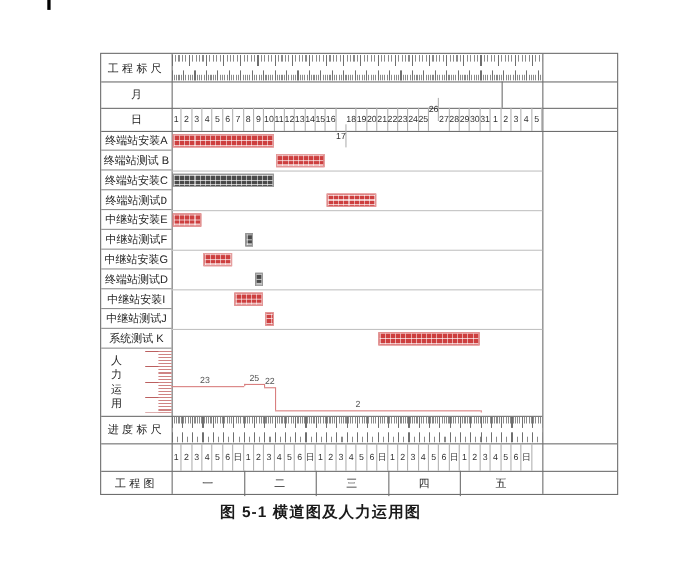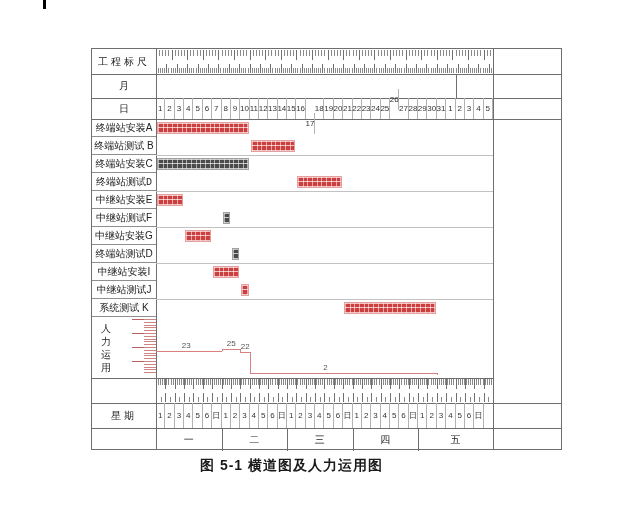--- a/index.html
+++ b/index.html
@@ -61,21 +61,22 @@
     <div class="vline" style="left:401px;height:400px;"></div>
     <div class="vline" style="left:364px;top:25px;height:24px;"></div>
 
     <div class="lab sp" style="top:0;height:25px;">工程标尺</div>
     <div class="lab" style="top:25px;height:24px;">月</div>
     <div class="lab" style="top:49px;height:21px;">日</div>
     <div class="vert">人
 力
 运
 用</div>
-    <div class="lab sp" style="top:354px;height:25px;">星期</div>
+    <div class="lab sp" style="top:329px;height:25px;">进度标尺</div>
+    <div class="lab sp" style="top:379px;height:23px;">工程图</div>
 
     <div class="ruler-piece" style="left:64px;top:1px;width:337px;height:6px;background:repeating-linear-gradient(90deg,#8a8a8a 0 1px,rgba(0,0,0,0) 1px 3.12px);"></div>
     <div class="ruler-piece" style="left:64px;top:1px;width:337px;height:10px;background:repeating-linear-gradient(90deg,#6f6f6f 0 1px,rgba(0,0,0,0) 1px 15.6px);"></div>
     <div class="ruler-piece" style="left:64px;top:19px;width:337px;height:5px;background:repeating-linear-gradient(90deg,#8a8a8a 0 1px,rgba(0,0,0,0) 1px 2.08px);"></div>
     <div class="ruler-piece" style="left:64px;top:15px;width:337px;height:9px;background:repeating-linear-gradient(90deg,#6f6f6f 0 1px,rgba(0,0,0,0) 1px 10.4px);"></div>
 
     <div class="ruler-piece" style="left:64px;top:330px;width:337px;height:6px;background:repeating-linear-gradient(90deg,#8a8a8a 0 1px,rgba(0,0,0,0) 1px 2.08px);"></div>
     <div class="ruler-piece" style="left:64px;top:330px;width:337px;height:10px;background:repeating-linear-gradient(90deg,#6f6f6f 0 1px,rgba(0,0,0,0) 1px 9.361px);"></div>
     <div class="ruler-piece" style="left:64px;top:348px;width:337px;height:5px;background:repeating-linear-gradient(90deg,#8a8a8a 0 1px,rgba(0,0,0,0) 1px 4.68px);"></div>
     <div class="ruler-piece" style="left:64px;top:344px;width:337px;height:9px;background:repeating-linear-gradient(90deg,#6f6f6f 0 1px,rgba(0,0,0,0) 1px 9.361px);"></div>

